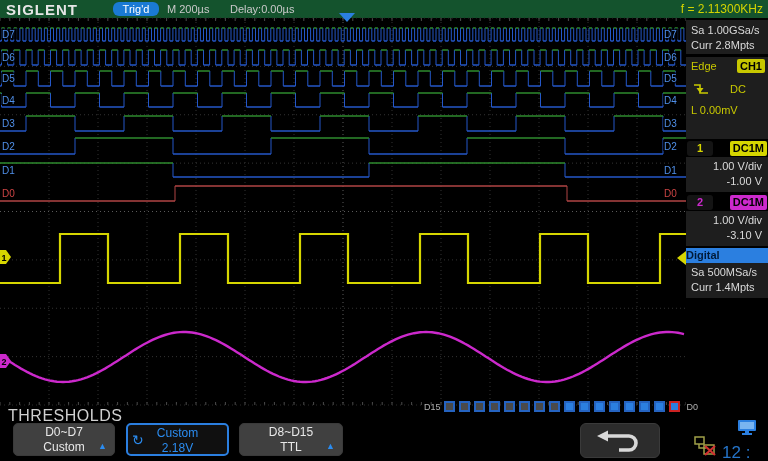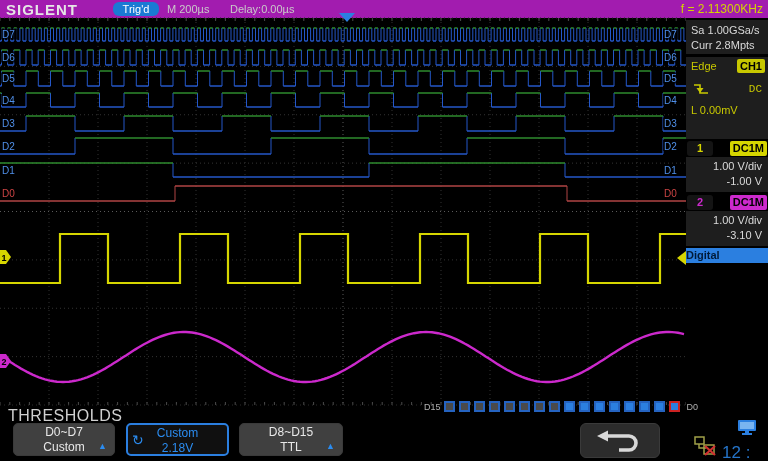--- a/index.html
+++ b/index.html
@@ -1,37 +1,37 @@
 <!DOCTYPE html>
 <html><head>
 <meta charset="utf-8">
 <style>
   html,body{margin:0;padding:0;background:#000;}
   *{box-sizing:border-box;}
   .screen{position:relative;width:768px;height:461px;background:#000;overflow:hidden;
           font-family:"Liberation Sans", sans-serif;}
   
-  .topbar{position:absolute;left:0;top:0;width:768px;height:18px;background:#a21caf;z-index:1;}
+  .topbar{position:absolute;left:0;top:0;width:768px;height:18px;background:#14532d;z-index:1;}
   .brand{position:absolute;left:6px;top:1px;font-size:15px;font-weight:800;letter-spacing:1px;color:#e6e6e6;}
   .trig-badge{position:absolute;left:113px;top:2px;width:46px;height:14px;background:#1a7ad4;border-radius:6px;
               color:#fff;font-size:11px;text-align:center;line-height:14px;}
   .tb-text{position:absolute;top:3px;font-size:11px;color:#c9c9c9;}
   .tb-m{left:167px;} .tb-delay{left:230px;}
   .tb-freq{position:absolute;right:5px;top:2px;font-size:12px;color:#d4d400;}
   
   #scope{position:absolute;left:0;top:0;z-index:2;}
   
   .sidebar{position:absolute;left:686px;top:18px;width:82px;height:443px;z-index:3;font-size:11px;}
   .panel{position:absolute;left:0;width:82px;background:#1e1e1e;color:#d8d8d8;}
   .p-acq{top:2px;height:34px;padding:3px 0 0 5px;line-height:15px;}
   .p-trig{top:39px;height:82px;color:#c8c800;}
   .p-trig .row{position:relative;height:22px;padding:3px 4px 0 5px;}
   .src-badge{position:absolute;right:3px;top:2px;background:#c8c800;color:#000;font-weight:bold;
              padding:0 3px;border-radius:2px;font-size:11px;line-height:14px;}
-  .coupling-dc{position:absolute;right:6px;top:4px;font-family:Liberation Mono, monospace;}
+  .coupling-dc{position:absolute;right:22px;top:4px;}
   .p-ch .hdr{position:relative;height:16px;background:#000;}
   .chnum{position:absolute;left:1px;top:0;width:26px;height:15px;background:#141414;border-radius:3px;
          text-align:center;line-height:15px;font-weight:bold;}
   .chcoup{position:absolute;right:1px;top:0;height:15px;padding:0 3px;border-radius:2px;color:#000;
           font-weight:bold;line-height:15px;}
   .p-ch .bdy{background:#1e1e1e;text-align:right;padding:2px 6px 3px 0;line-height:15px;color:#dadada;}
   .p-ch1{top:123px;} .p-ch2{top:177px;}
   .p-dig{top:230px;background:transparent;}
   .dig-bar{height:15px;background:#2b7fe0;color:#001a38;font-weight:bold;text-align:left;line-height:15px;}
   .dig-bdy{background:#1e1e1e;padding:2px 0 3px 5px;line-height:15px;color:#dadada;}
@@ -197,20 +197,24 @@
         <span class="chcoup" style="background:#cc29cc;">DC1M</span>
       </div>
       <div class="bdy">
         <div>1.00 V/div</div>
         <div>-3.10 V</div>
       </div>
     </div>
 
     <div class="panel p-dig">
       <div class="dig-bar">Digital</div>
+      <div class="dig-bdy">
+        <div>Sa 500MSa/s</div>
+        <div>Curr 1.4Mpts</div>
+      </div>
     </div>
   </div>
 
   <div class="bottom">
     <div class="thresholds">THRESHOLDS</div>
 
     <div class="busrow">
       <span class="buslabel">D15</span>
       <span id="bits"><span class="bit" style="display: inline-block;"></span><span class="bit" style="display: inline-block;"></span><span class="bit" style="display: inline-block;"></span><span class="bit" style="display: inline-block;"></span><span class="bit" style="display: inline-block;"></span><span class="bit" style="display: inline-block;"></span><span class="bit" style="display: inline-block;"></span><span class="bit" style="display: inline-block;"></span><span class="bit on" style="display: inline-block;"></span><span class="bit on" style="display: inline-block;"></span><span class="bit on" style="display: inline-block;"></span><span class="bit on" style="display: inline-block;"></span><span class="bit on" style="display: inline-block;"></span><span class="bit on" style="display: inline-block;"></span><span class="bit on" style="display: inline-block;"></span><span class="bit on sel" style="display: inline-block;"></span></span>
       <span class="buslabel">D0</span>

